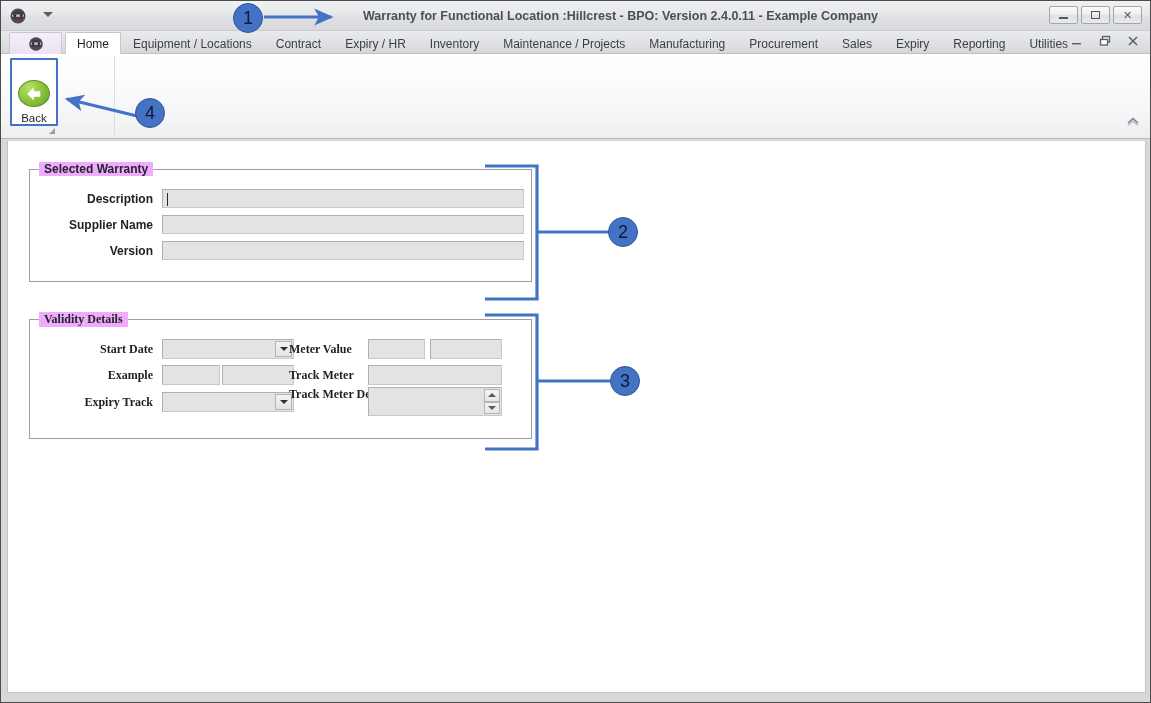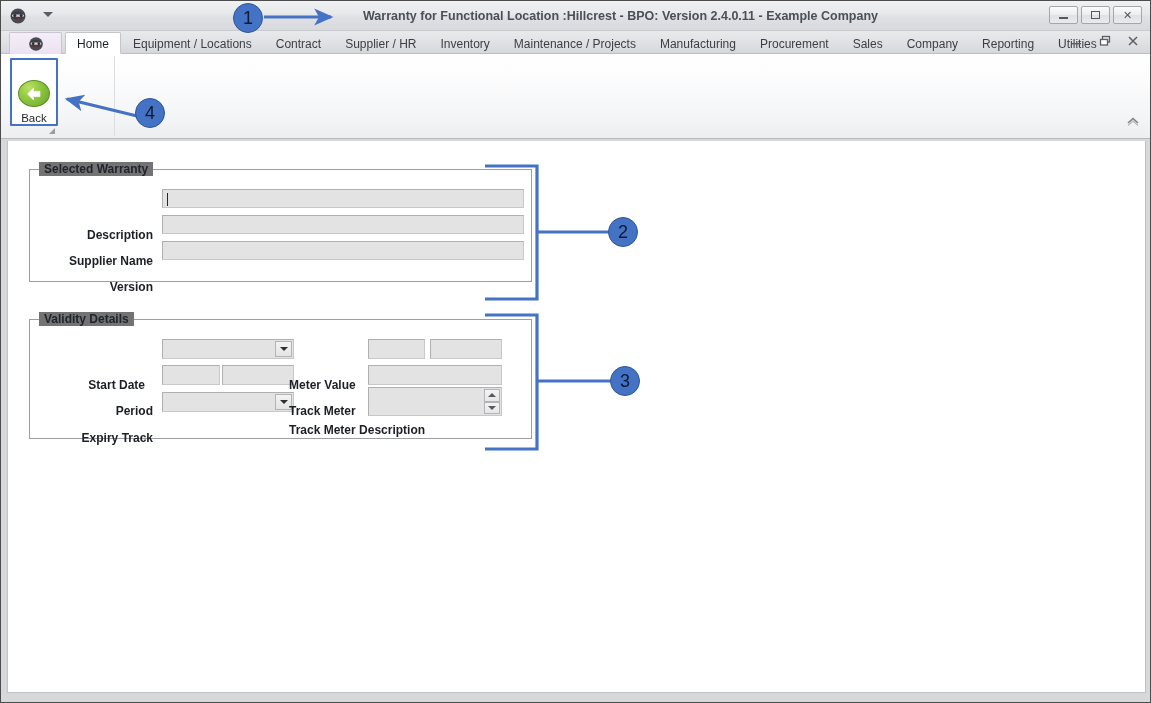--- a/index.html
+++ b/index.html
@@ -187,35 +187,34 @@
 
   
   .groupbox {
     position: absolute;
     border: 1px solid #9c9ea2;
     background: #ffffff;
   }
   .groupbox > .gb-title {
     position: absolute;
     left: 9px; top: -8px;
-    background: #737373;
+    background: #f0abfc;
     padding: 0 5px;
     font-size: 12px;
     font-weight: bold;
     color: #20242b;
     white-space: nowrap;
   }
 
   .fld-label {
     position: absolute;
     font-size: 12px;
     font-weight: bold;
     color: #1c1f25;
     white-space: nowrap;
-    margin-top: 36px;
   }
   .fld-label.right { text-align: right; }
 
   .input {
     position: absolute;
     background: #e3e3e3;
     border: 1px solid #c8c8c8;
     border-top-color: #b0b0b0;
     border-left-color: #b0b0b0;
   }
@@ -336,27 +335,27 @@
         <circle cx="6.8" cy="9.6" r="1.5" fill="#2b2b31"></circle>
         <circle cx="13.2" cy="9.6" r="1.5" fill="#2b2b31"></circle>
         <circle cx="10" cy="13.3" r="1.4" fill="#8b2b2b"></circle>
       </svg>
     </div>
 
     <div class="tabs">
       <div class="tab active">Home</div>
       <div class="tab">Equipment / Locations</div>
       <div class="tab">Contract</div>
-      <div class="tab">Supplier / HR</div>
+      <div class="tab">Expiry / HR</div>
       <div class="tab">Inventory</div>
       <div class="tab">Maintenance / Projects</div>
       <div class="tab">Manufacturing</div>
       <div class="tab">Procurement</div>
       <div class="tab">Sales</div>
-      <div class="tab">Company</div>
+      <div class="tab">Expiry</div>
       <div class="tab">Reporting</div>
       <div class="tab">Utilities</div>
     </div>
 
     <div class="mdi-btns">
       <div class="mdi-btn">
         <svg width="12" height="12" viewBox="0 0 12 12">
             <rect x="1" y="8" width="9" height="1.4" fill="#5a5e65"></rect>
           </svg>
       </div>
@@ -403,31 +402,31 @@
       <div class="fld-label right" style="left:10px; top:22px; width:113px;">Description</div>
       <div class="input caret" style="left:132px; top:19px; width:362px; height:19px;"></div>
 
       <div class="fld-label right" style="left:10px; top:48px; width:113px;">Supplier Name</div>
       <div class="input" style="left:132px; top:45px; width:362px; height:19px;"></div>
 
       <div class="fld-label right" style="left:10px; top:74px; width:113px;">Version</div>
       <div class="input" style="left:132px; top:71px; width:362px; height:19px;"></div>
     </div>
 
-    <div class="groupbox" style="left:21px; top:178px; width:503px; height:120px;">
+    <div class="groupbox" style="left:21px; top:178px; width:503px; height:120px;font-family:Liberation Serif, serif;">
       <div class="gb-title">Validity Details</div>
 
-      <div class="fld-label right" style="left:2px; top:22px; width:113px;">Start Date</div>
+      <div class="fld-label right" style="left:10px; top:22px; width:113px;">Start Date</div>
       <div class="combo" style="left:132px; top:19px; width:132px; height:20px;">
         <div class="combo-btn">
           <div class="tri-down"></div>
         </div>
       </div>
 
-      <div class="fld-label right" style="left:10px; top:48px; width:113px;">Period</div>
+      <div class="fld-label right" style="left:10px; top:48px; width:113px;">Example</div>
       <div class="input" style="left:132px; top:45px; width:58px; height:20px;"></div>
       <div class="input" style="left:192px; top:45px; width:72px; height:20px;"></div>
 
       <div class="fld-label right" style="left:10px; top:75px; width:113px;">Expiry Track</div>
       <div class="combo" style="left:132px; top:72px; width:132px; height:20px;">
         <div class="combo-btn">
           <div class="tri-down"></div>
         </div>
       </div>
 

